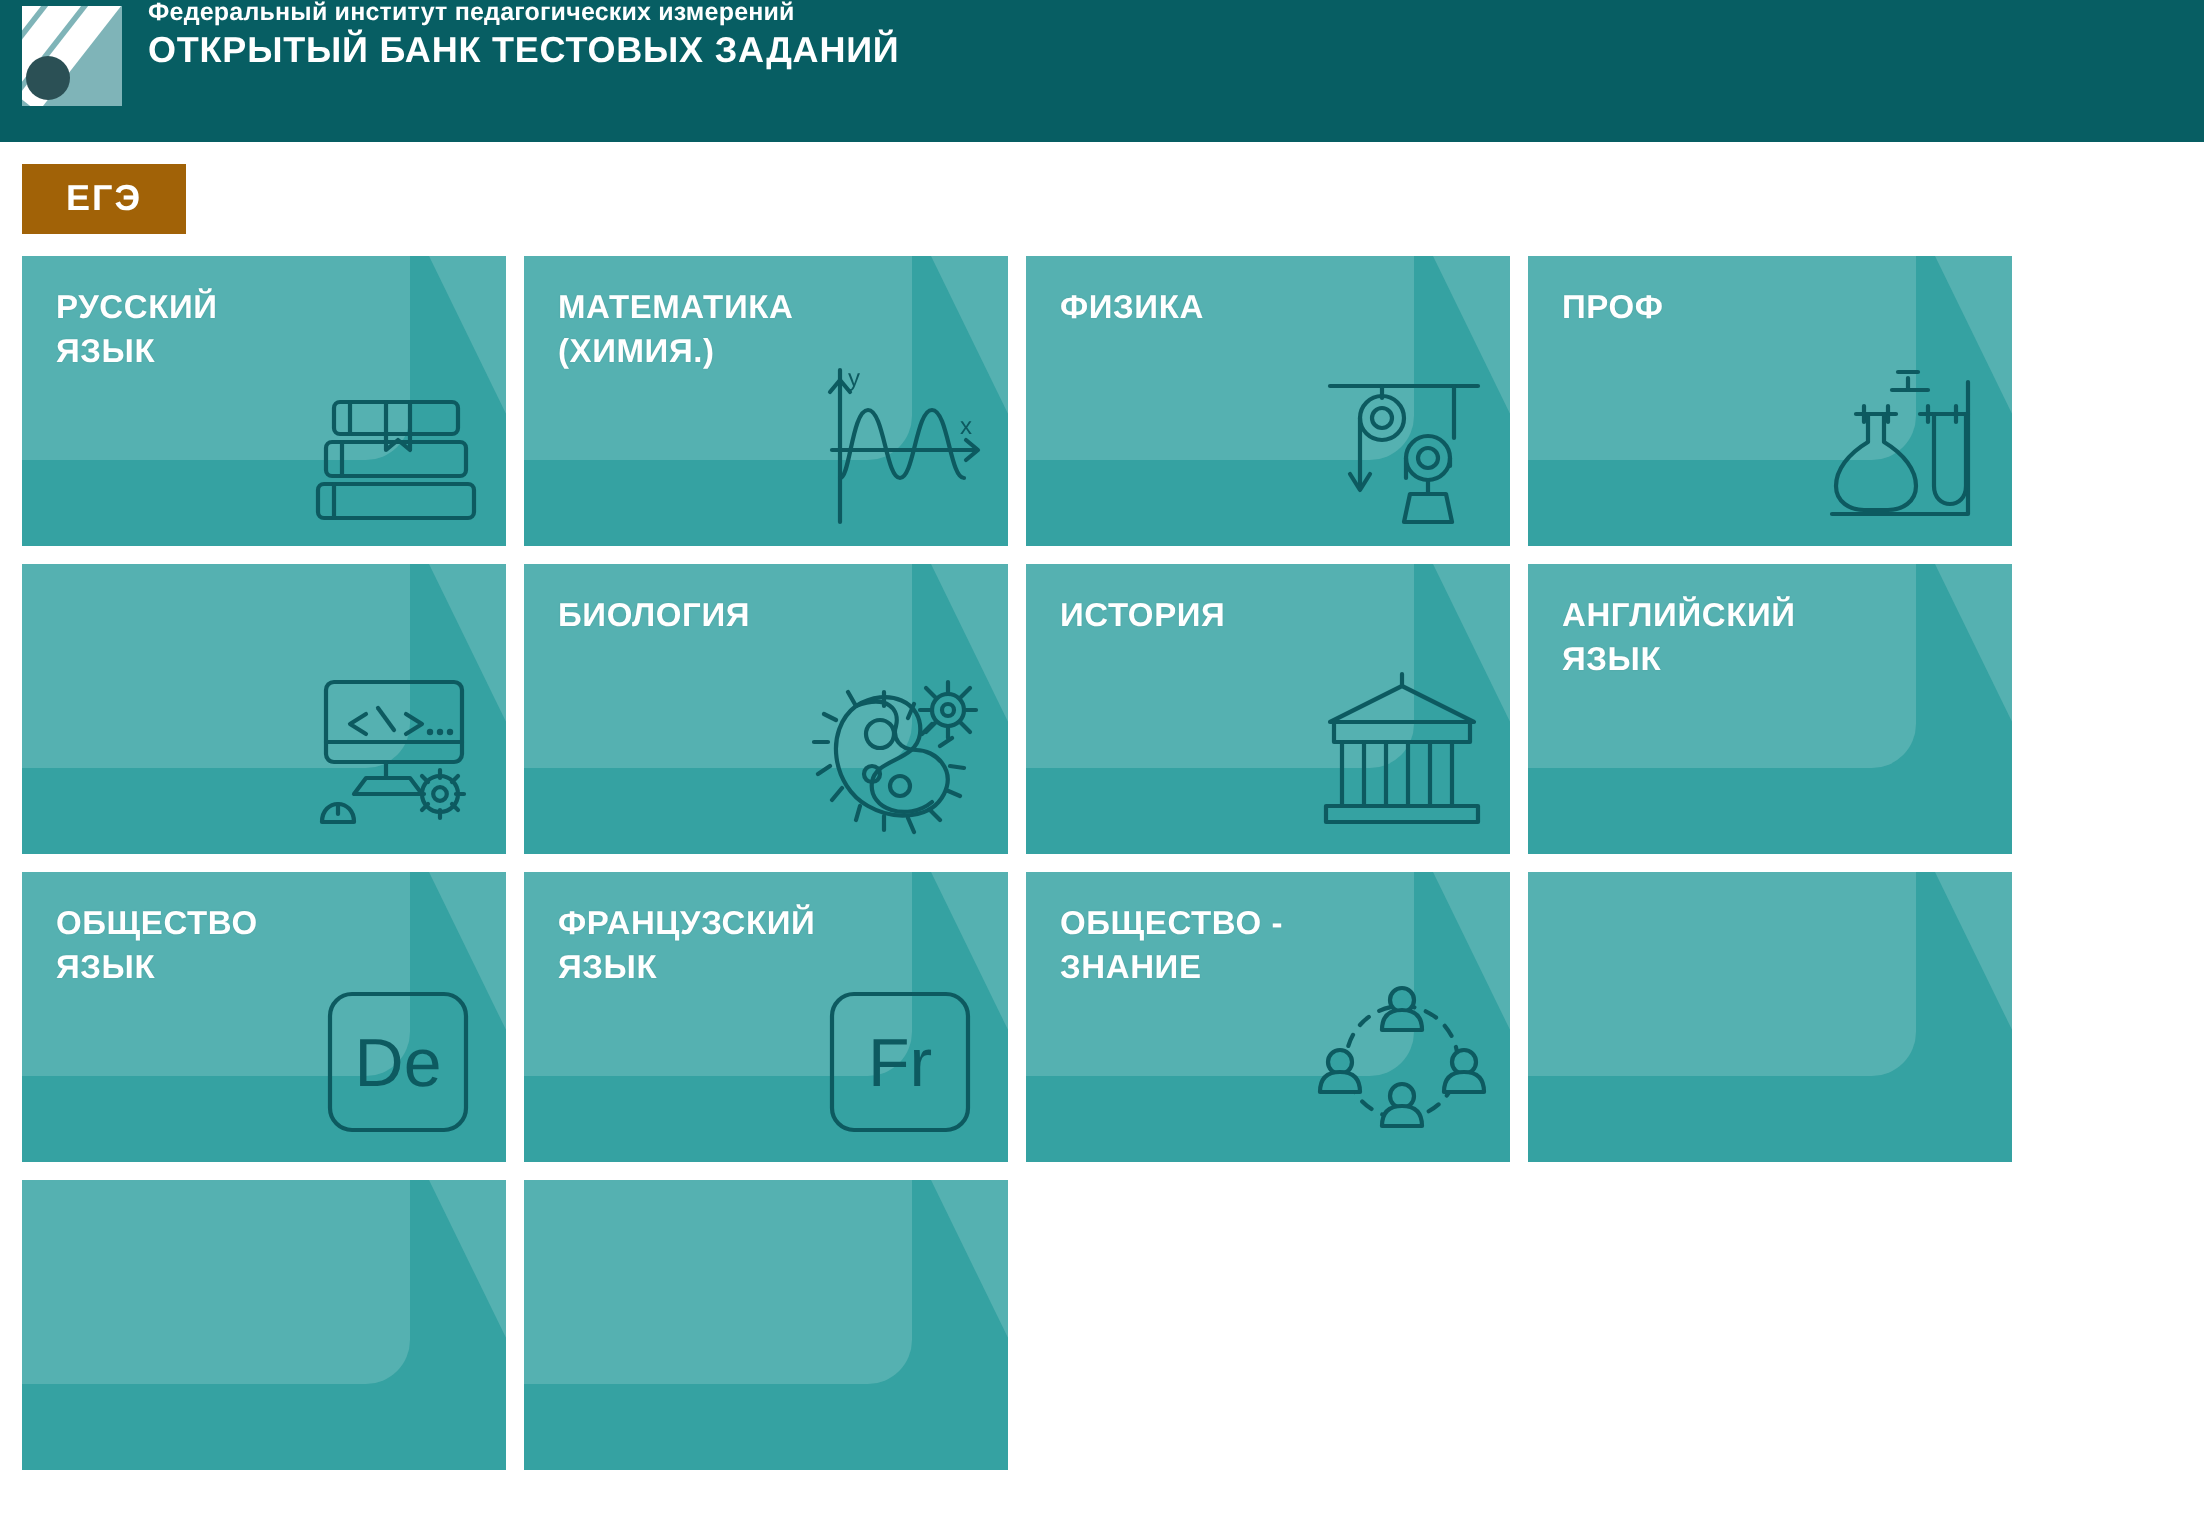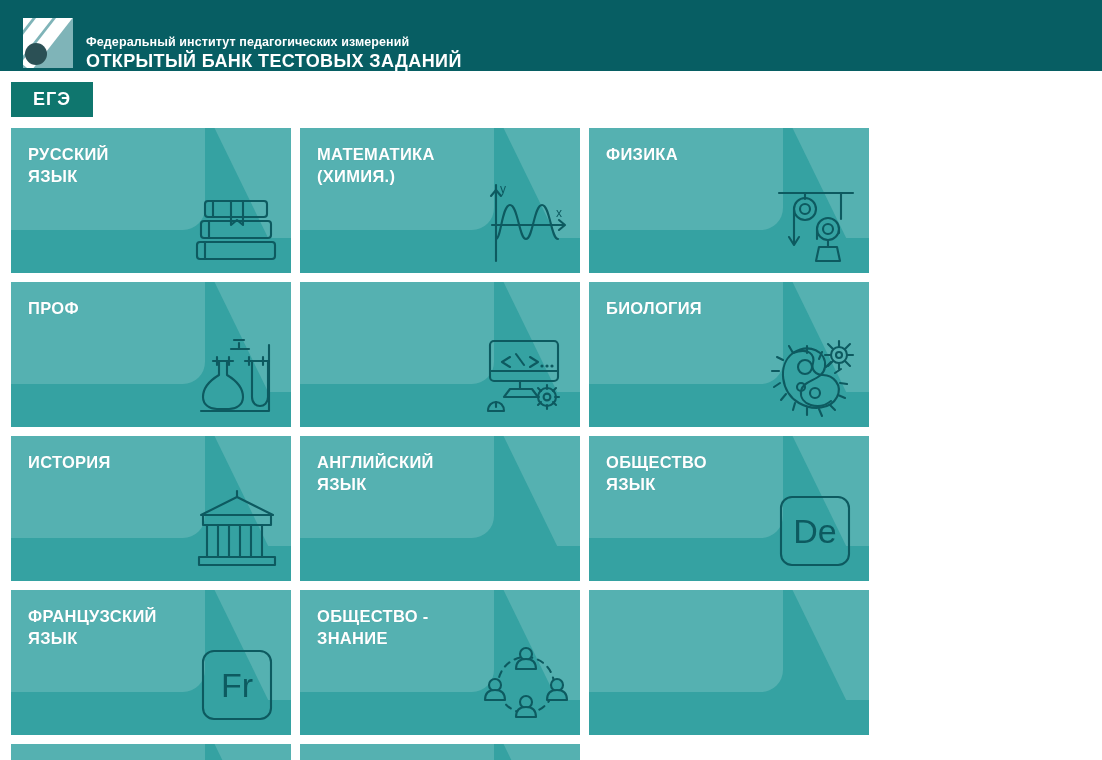--- a/index.html
+++ b/index.html
@@ -15,22 +15,22 @@
     font-family: "Liberation Sans", sans-serif;
     overflow: hidden;
   }
 
   
   .header {
     position: relative;
     height: 71px;
     background: #075e63;
     display: flex;
-    align-items: flex-end;
-    padding-left: 20px;
+    align-items: flex-start;
+    padding-left: 8px;
   }
   .logo-mark {
     width: 56px;
     height: 56px;
     flex: 0 0 56px;
     position: relative;
     background: #075e63;
     padding: 3px;
   }
   .logo-inner {
@@ -81,41 +81,41 @@
 
   
   .tabbar {
     height: 57px;
     background: #ffffff;
     display: flex;
     align-items: center;
     padding-left: 11px;
   }
   .tab {
-    background: #0f766e;
+    background: #a16207;
     color: #ffffff;
     font-size: 18px;
     font-weight: bold;
     letter-spacing: 1px;
     padding: 8px 22px 9px 22px;
     line-height: 1;
     cursor: pointer;
     user-select: none;
   }
 
   
   .grid {
     padding: 0 11px;
     display: flex;
     flex-wrap: wrap;
     gap: 9px 9px;
   }
   .card {
     position: relative;
-    width: 280px;
+    width: 242px;
     height: 145px;
     background: #35a2a2;
     overflow: hidden;
     cursor: pointer;
   }
   
   .card .sheen {
     position: absolute;
     left: 0;
     top: 0;

